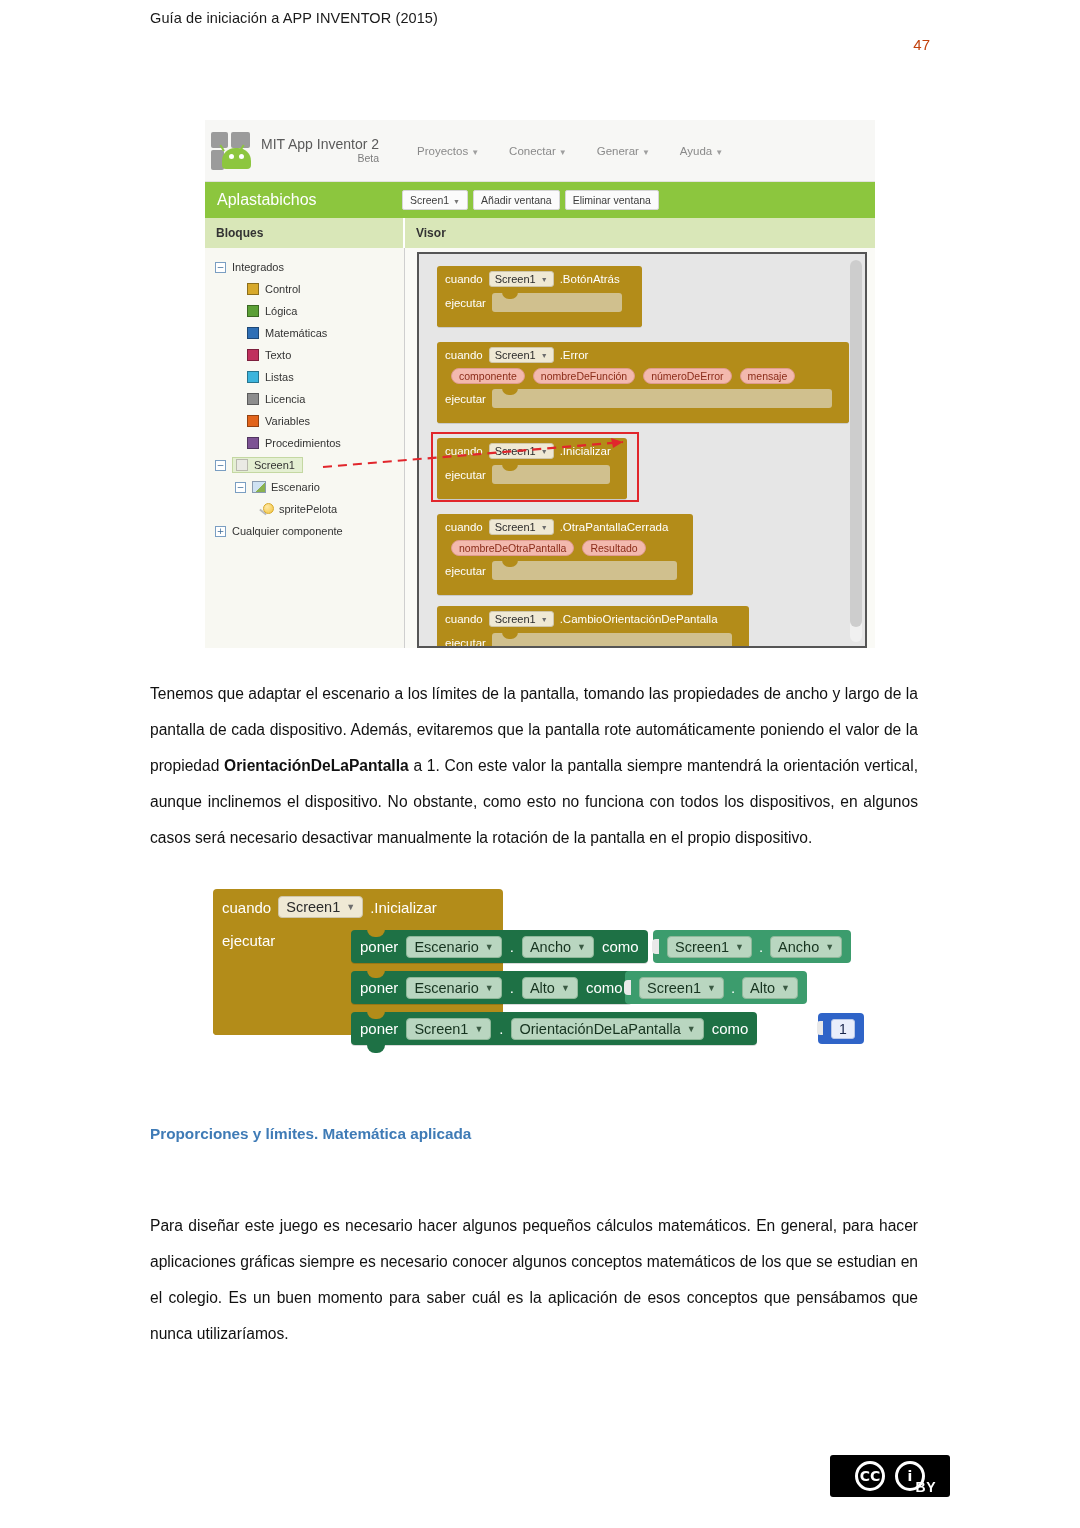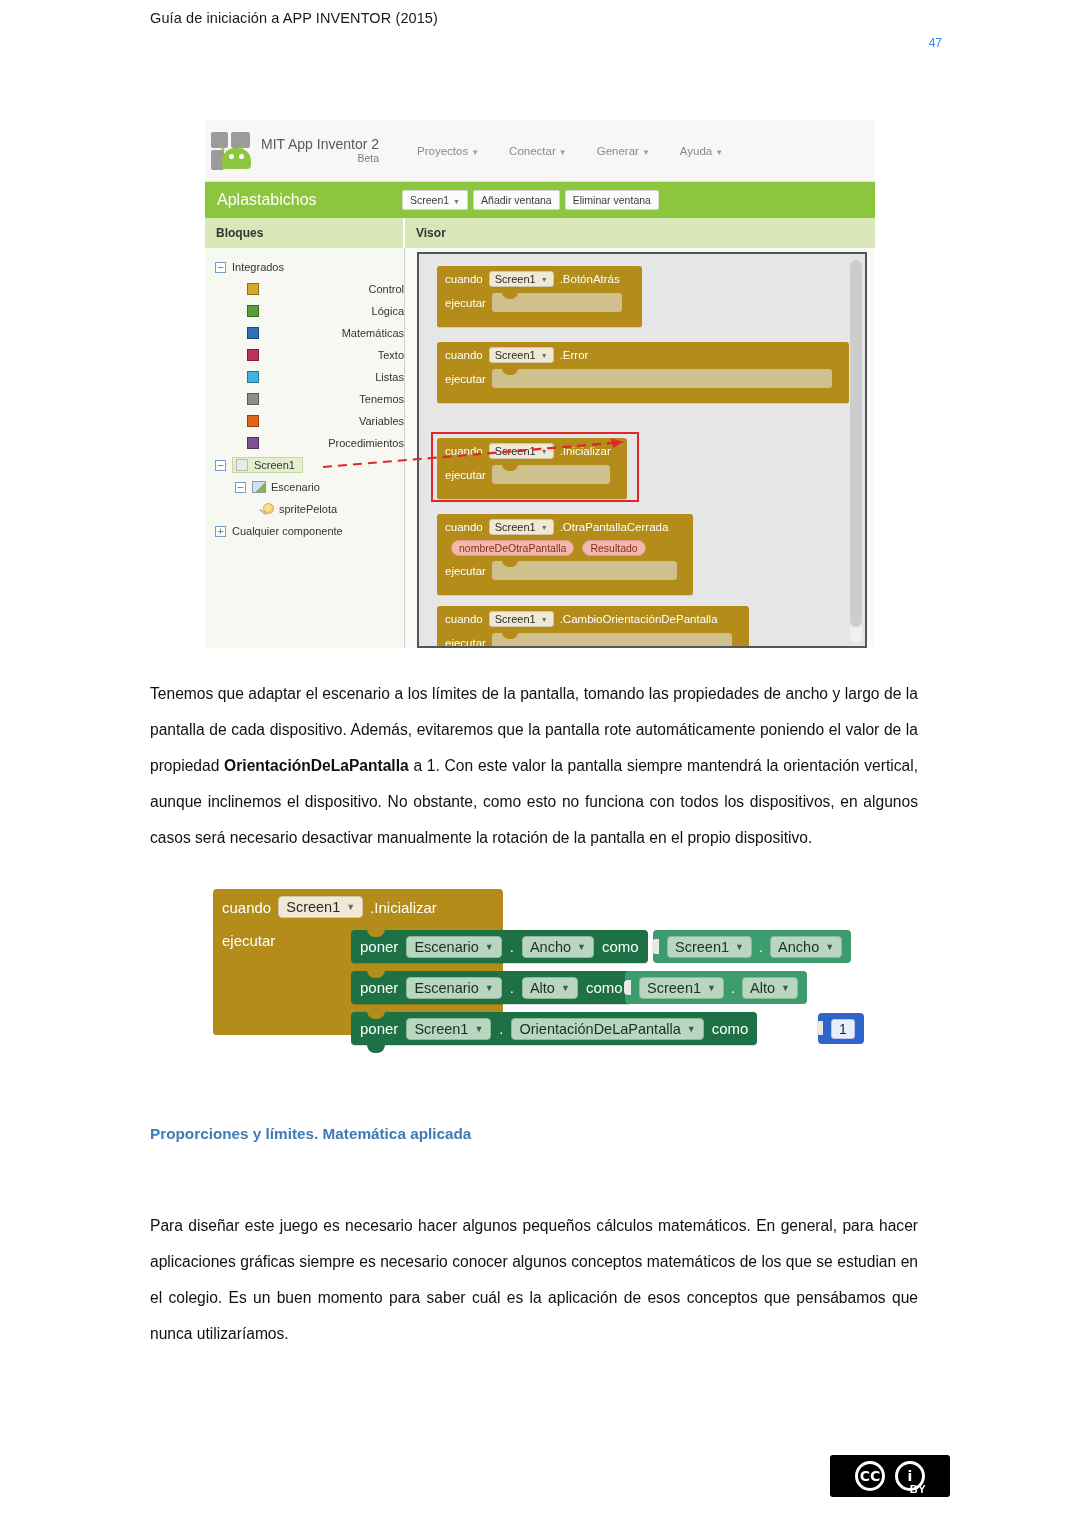--- a/index.html
+++ b/index.html
@@ -14,22 +14,22 @@
   }
 
   
   .pg-header {
     position: absolute; left: 150px; top: 10px; width: 780px;
   }
   .pg-header .doc-title {
     font-size: 14.5px; color: #1a1a1a; letter-spacing: .1px;
   }
   .pg-number {
-    position: absolute; right: 138px; top: 36px;
-    font-size: 12px; color: #3b82f6;
+    position: absolute; right: 150px; top: 36px;
+    font-size: 15px; color: #c2410c;
   }
 
   
   .ai-figure {
     position: absolute; left: 205px; top: 120px;
     width: 670px; height: 528px;
     background: #fff;
     overflow: hidden;
   }
 
@@ -118,21 +118,21 @@
     width: 11px; height: 11px; border: 1px solid #7a9ec2; background:#fff;
     font-size: 9px; line-height: 9px; text-align: center; color: #3f6d99;
     flex: none; margin-right: 6px; font-family: "DejaVu Sans", sans-serif;
   }
   .tnode .sw {
     width: 12px; height: 12px; flex: none; margin-right: 6px;
     border: 1px solid rgba(0,0,0,.35);
   }
   .tnode .lbl { white-space: nowrap; }
   .ind0 { padding-left: 10px; }
-  .ind1 { padding-left: 42px; justify-content: space-between; }
+  .ind1 { padding-left: 42px; }
   .ind2 { padding-left: 30px; }
   .ind3 { padding-left: 56px; }
 
   .tnode.screen1-node .hl {
     display:flex; align-items:center;
     background: #e4efd2; border: 1px solid #c4d8a2; padding: 1px 7px 1px 3px;
   }
   .icon-canvas {
     width: 14px; height: 12px; flex:none; margin-right: 5px;
     background: linear-gradient(135deg,#cfe2f3 55%, #8ab24f 55%);
@@ -314,22 +314,22 @@
     display:flex; align-items:center; justify-content:center;
   }
   .cc-badge .circ {
     width: 30px; height: 30px; border-radius:50%;
     border: 3px solid #fff; color:#fff;
     display:flex; align-items:center; justify-content:center;
     font-size: 14px; font-weight:bold; margin: 0 5px;
     font-family: "DejaVu Sans", sans-serif;
   }
   .cc-badge .by {
-    position:absolute; right: 24px; bottom: 2px;
-    color:#fff; font-size: 11px; font-weight:bold; letter-spacing:.5px;
+    position:absolute; right: 14px; bottom: 2px;
+    color:#fff; font-size: 14px; font-weight:bold; letter-spacing:.5px;
   }
 </style>
 </head>
 <body>
 
 <div class="pg-header">
   <div class="doc-title">Guía de iniciación a APP INVENTOR (2015)</div>
 </div>
 <div class="pg-number">47</div>
 
@@ -397,21 +397,21 @@
       <div class="tnode ind1">
         <span class="sw" style="background:#c0305e"></span>
         <span class="lbl">Texto</span>
       </div>
       <div class="tnode ind1">
         <span class="sw" style="background:#3cb4dc"></span>
         <span class="lbl">Listas</span>
       </div>
       <div class="tnode ind1">
         <span class="sw" style="background:#8d8d8d"></span>
-        <span class="lbl">Tenemos</span>
+        <span class="lbl">Licencia</span>
       </div>
       <div class="tnode ind1">
         <span class="sw" style="background:#e2641b"></span>
         <span class="lbl">Variables</span>
       </div>
       <div class="tnode ind1">
         <span class="sw" style="background:#7d5394"></span>
         <span class="lbl">Procedimientos</span>
       </div>
 
@@ -465,20 +465,26 @@
 
         <div class="blk" style="left:18px; top:88px; width:412px;">
           <div class="row1">
             <span class="kw">cuando</span>
             <span class="drop">
                 <span>Screen1</span>
                 <span class="car">▼</span>
               </span>
             <span class="evname">.Error</span>
           </div>
+          <div class="rowp">
+            <span class="param">componente</span>
+            <span class="param">nombreDeFunción</span>
+            <span class="param">númeroDeError</span>
+            <span class="param">mensaje</span>
+          </div>
           <div class="row2">
             <span class="kw">ejecutar</span>
             <span class="socket" style="width:340px;"></span>
           </div>
           <div class="foot"></div>
         </div>
 
         <div class="blk" style="left:18px; top:184px; width:190px;">
           <div class="row1">
             <span class="kw">cuando</span>

